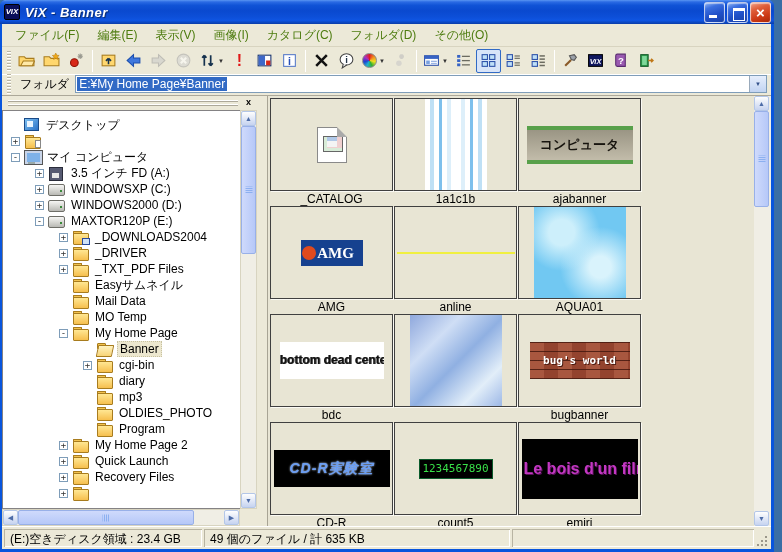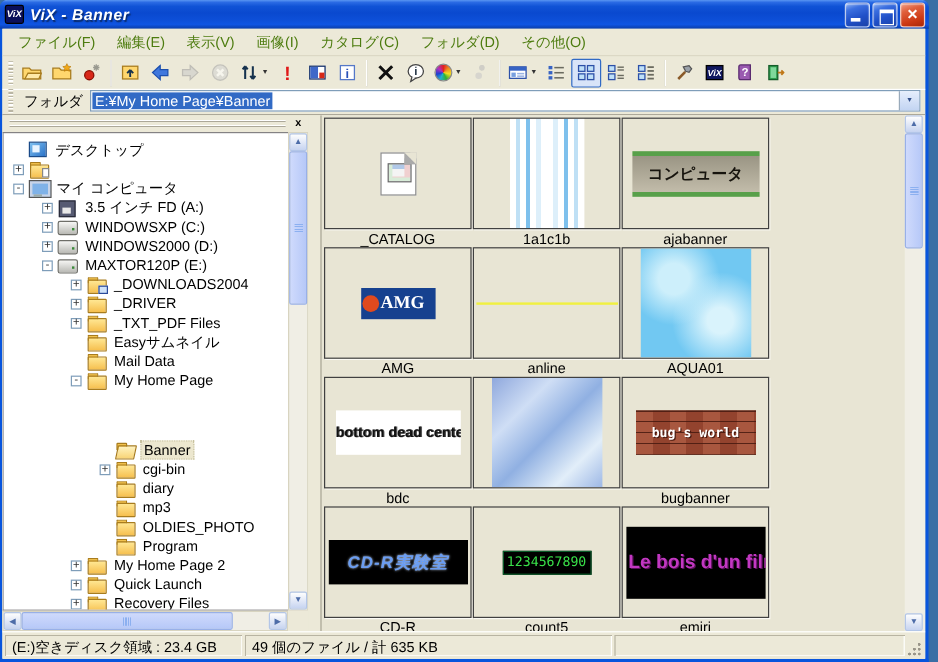--- a/index.html
+++ b/index.html
@@ -512,25 +512,30 @@
               <span class="expspacer"></span>
               <span class="ticon i-folder"><span class="ovl"></span></span>
               <span class="tlabel">Easyサムネイル</span>
             </div>
             <div class="trow" style="padding-left: 56px;">
               <span class="expspacer"></span>
               <span class="ticon i-folder"><span class="ovl"></span></span>
               <span class="tlabel">Mail Data</span>
             </div>
             <div class="trow" style="padding-left: 56px;">
+              <span class="expspacer"></span>
+              <span class="ticon i-folder"><span class="ovl"></span></span>
+              <span class="tlabel">MO Temp</span>
+            </div>
+            <div class="trow" style="padding-left: 56px;">
               <span class="exp">-</span>
               <span class="ticon i-folder"><span class="ovl"></span></span>
               <span class="tlabel">My Home Page</span>
             </div>
-            <div class="trow selected" style="padding-left: 80px; margin-top: 42px;">
+            <div class="trow selected" style="padding-left: 80px;">
               <span class="expspacer"></span>
               <span class="ticon i-folderopen"><span class="ovl"></span></span>
               <span class="tlabel">Banner</span>
             </div>
             <div class="trow" style="padding-left: 80px;">
               <span class="exp">+</span>
               <span class="ticon i-folder"><span class="ovl"></span></span>
               <span class="tlabel">cgi-bin</span>
             </div>
             <div class="trow" style="padding-left: 80px;">

